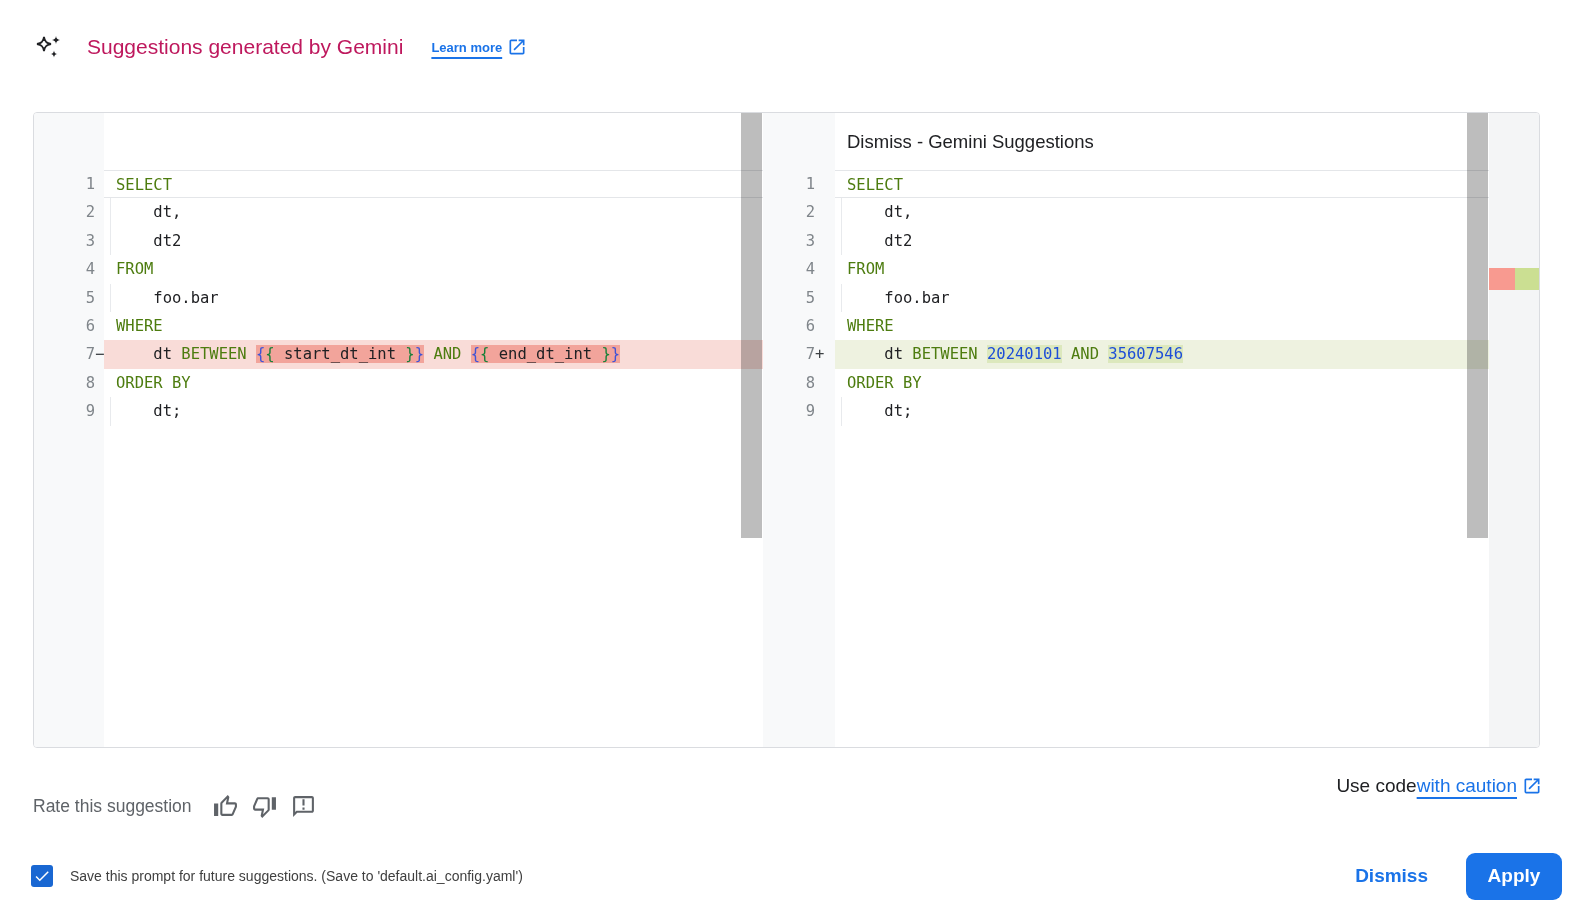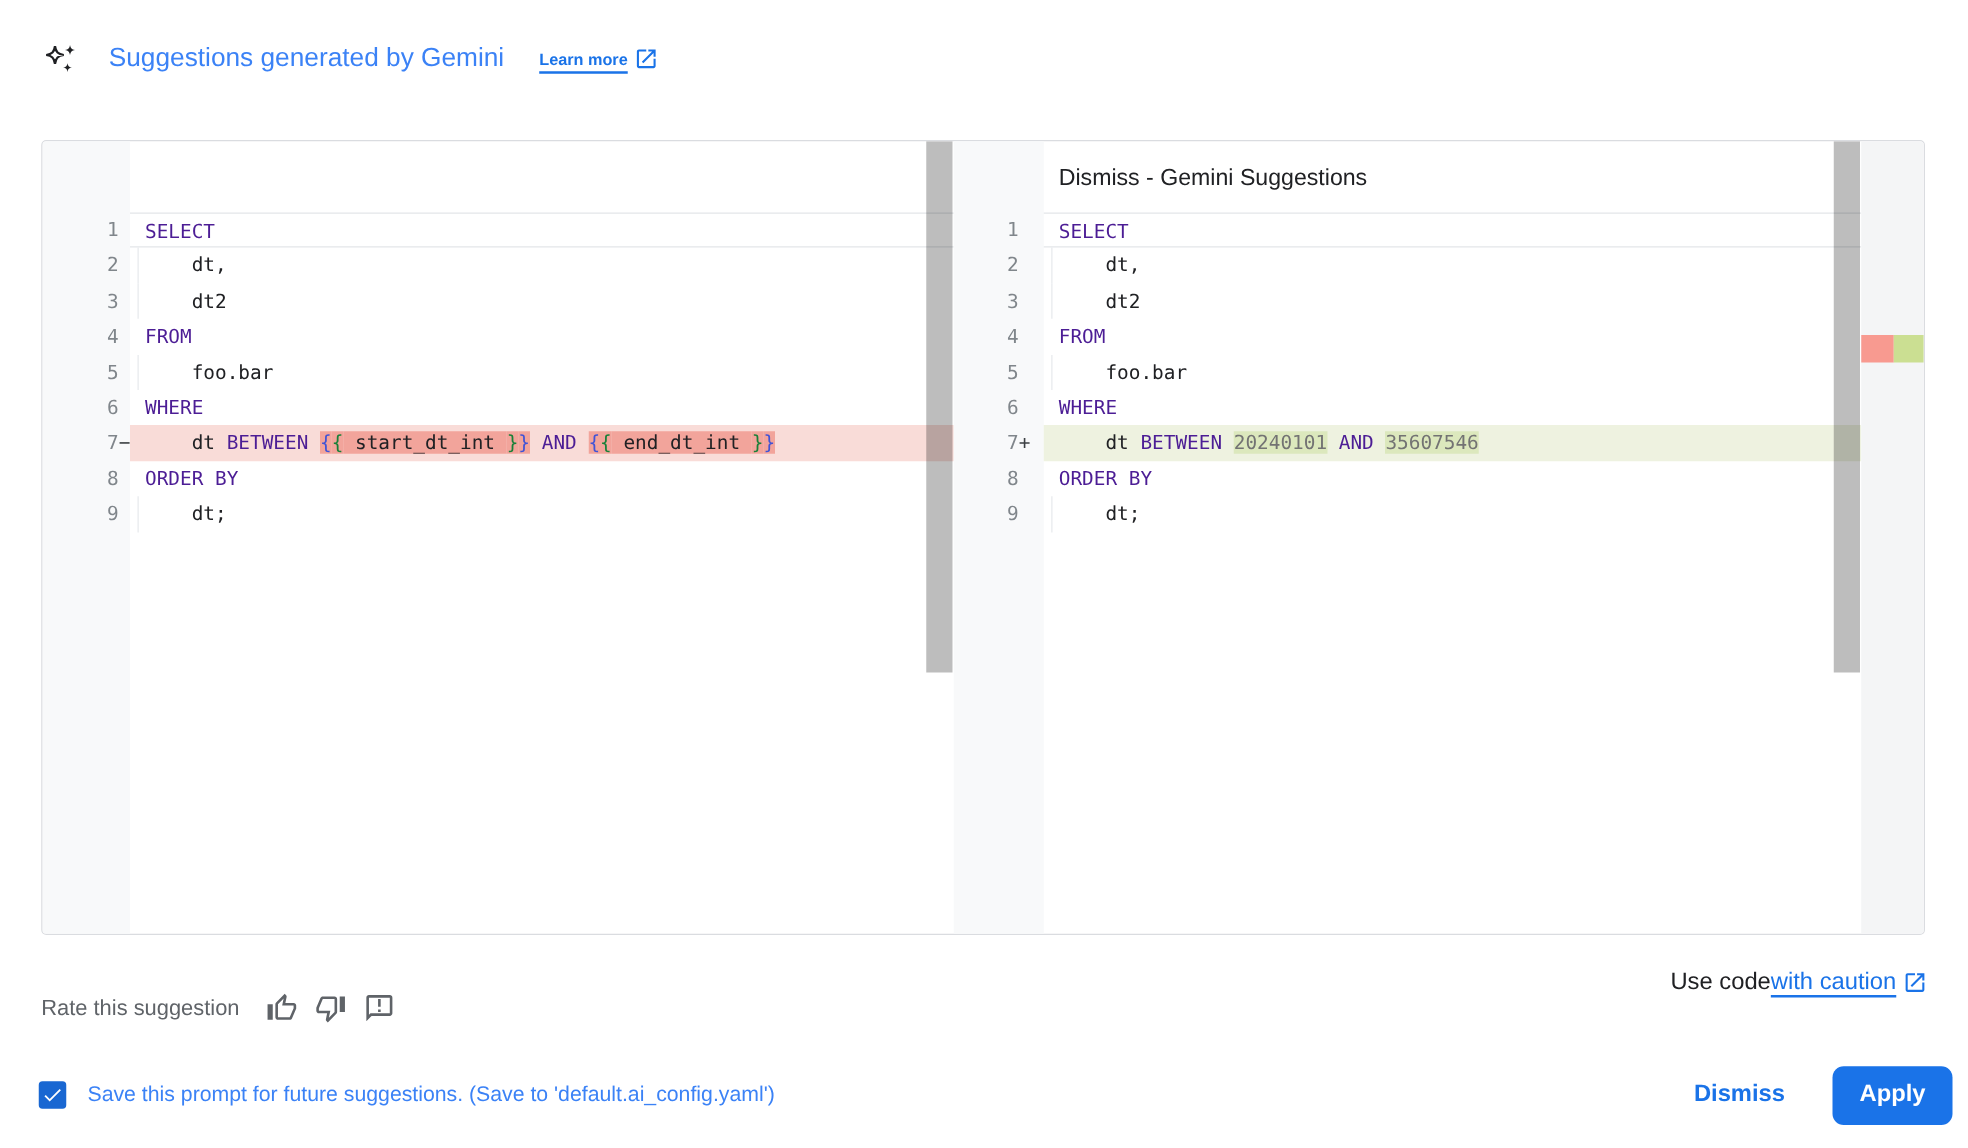--- a/index.html
+++ b/index.html
@@ -2,21 +2,21 @@
 <html><head>
 <meta charset="utf-8">
 <style>
   * { margin:0; padding:0; box-sizing:border-box; }
   html,body { width:1574px; height:918px; background:#fff; overflow:hidden;
               font-family:"Liberation Sans", sans-serif; color:#202124; }
 
   
   .top { position:absolute; left:33px; top:28px; height:38px; display:flex; align-items:center; }
   .spark { flex:none; margin-right:24px; }
-  .page-title { font-size:21px; color:#3b82f6; }
+  .page-title { font-size:21px; color:#be185d; }
   .learn { margin-left:28px; display:flex; align-items:center; color:#1a73e8; cursor:pointer; text-decoration:none; }
   .learn .ltxt { font-size:13px; font-weight:700; text-decoration:underline; text-decoration-thickness:2px; text-underline-offset:5px; }
   .ext { margin-left:5px; }
 
   
   .compare { position:absolute; left:33px; top:112px; width:1507px; height:636px;
              border:1px solid #dadce0; border-radius:4px; background:#fff; overflow:hidden; }
   .panel { position:absolute; top:0; height:100%; }
   .panel.left  { left:0;    width:729px; }
   .panel.right { left:729px; width:776px; }
@@ -31,24 +31,24 @@
   .panel.right .lines { right:50px; }
   .line { display:flex; height:28.4px; font:15.5px/28.4px "DejaVu Sans Mono", monospace; }
   .lncell { flex:none; display:flex; }
   .panel.left  .lncell { width:70px; }
   .panel.right .lncell { width:72px; }
   .ln { flex:1; text-align:right; color:#80868b; }
   .mk { text-align:left; color:#3c4043; }
   .panel.left  .mk { width:9px; }
   .panel.right .mk { width:20px; }
   .code { flex:1; padding-left:12px; white-space:pre; color:#202124; position:relative; }
-  .tk.kw  { color:#4c1d95; }
+  .tk.kw  { color:#4d7c0f; }
   .tk.brb { color:#4053d6; }
   .tk.brg { color:#188038; }
-  .tk.num { color:#737373; }
+  .tk.num { color:#1d4ed8; }
   .line.removed .code { background:#f9dcd8; }
   .line.removed .tk.hl { background:#f2a49b; }
   .line.added .code { background:#eef2e0; }
   .line.added .tk.hl { background:#dce8bd; }
   .line.active .code { border-top:1px solid #e4e6e9; border-bottom:1px solid #e4e6e9; }
   .line.g .code::before { content:""; position:absolute; left:6px; top:0; bottom:0; width:1px; background:#e8eaed; }
 
   .sb { position:absolute; top:0; width:21px; height:425px; background:rgba(0,0,0,0.26); cursor:pointer; }
   .panel.left  .sb { right:1px; }
   .panel.right .sb { right:51px; }
@@ -65,21 +65,21 @@
   .flip { transform:rotate(180deg); }
 
   .caution { position:absolute; top:772px; right:32px; height:28px; display:flex; align-items:center; font-size:19px; }
   .caution .pre { color:#202124; }
   .caution a { color:#1a73e8; text-decoration:underline; text-decoration-thickness:1.5px; text-underline-offset:5px; cursor:pointer; display:flex; align-items:center; }
 
   
   .footer { position:absolute; left:31px; right:12px; top:852px; height:48px; display:flex; align-items:center; }
   .cb { flex:none; width:22px; height:22px; border-radius:3px; background:#1967d2; display:flex;
         align-items:center; justify-content:center; cursor:pointer; }
-  .save-label { margin-left:17px; font-size:17px; color:#3b82f6; }
+  .save-label { margin-left:17px; font-size:14px; color:#404040; }
   .spacer { flex:1; }
   .dismiss { background:none; border:0; color:#1a73e8; font-family:inherit; font-size:19px; font-weight:700;
              margin-right:38px; cursor:pointer; }
   .apply { width:96px; height:47px; border:0; border-radius:9px; background:#1a73e8; color:#fff;
            font-family:inherit; font-size:19px; font-weight:700; cursor:pointer; }
 </style>
 </head>
 <body>
 
 <div class="top">

